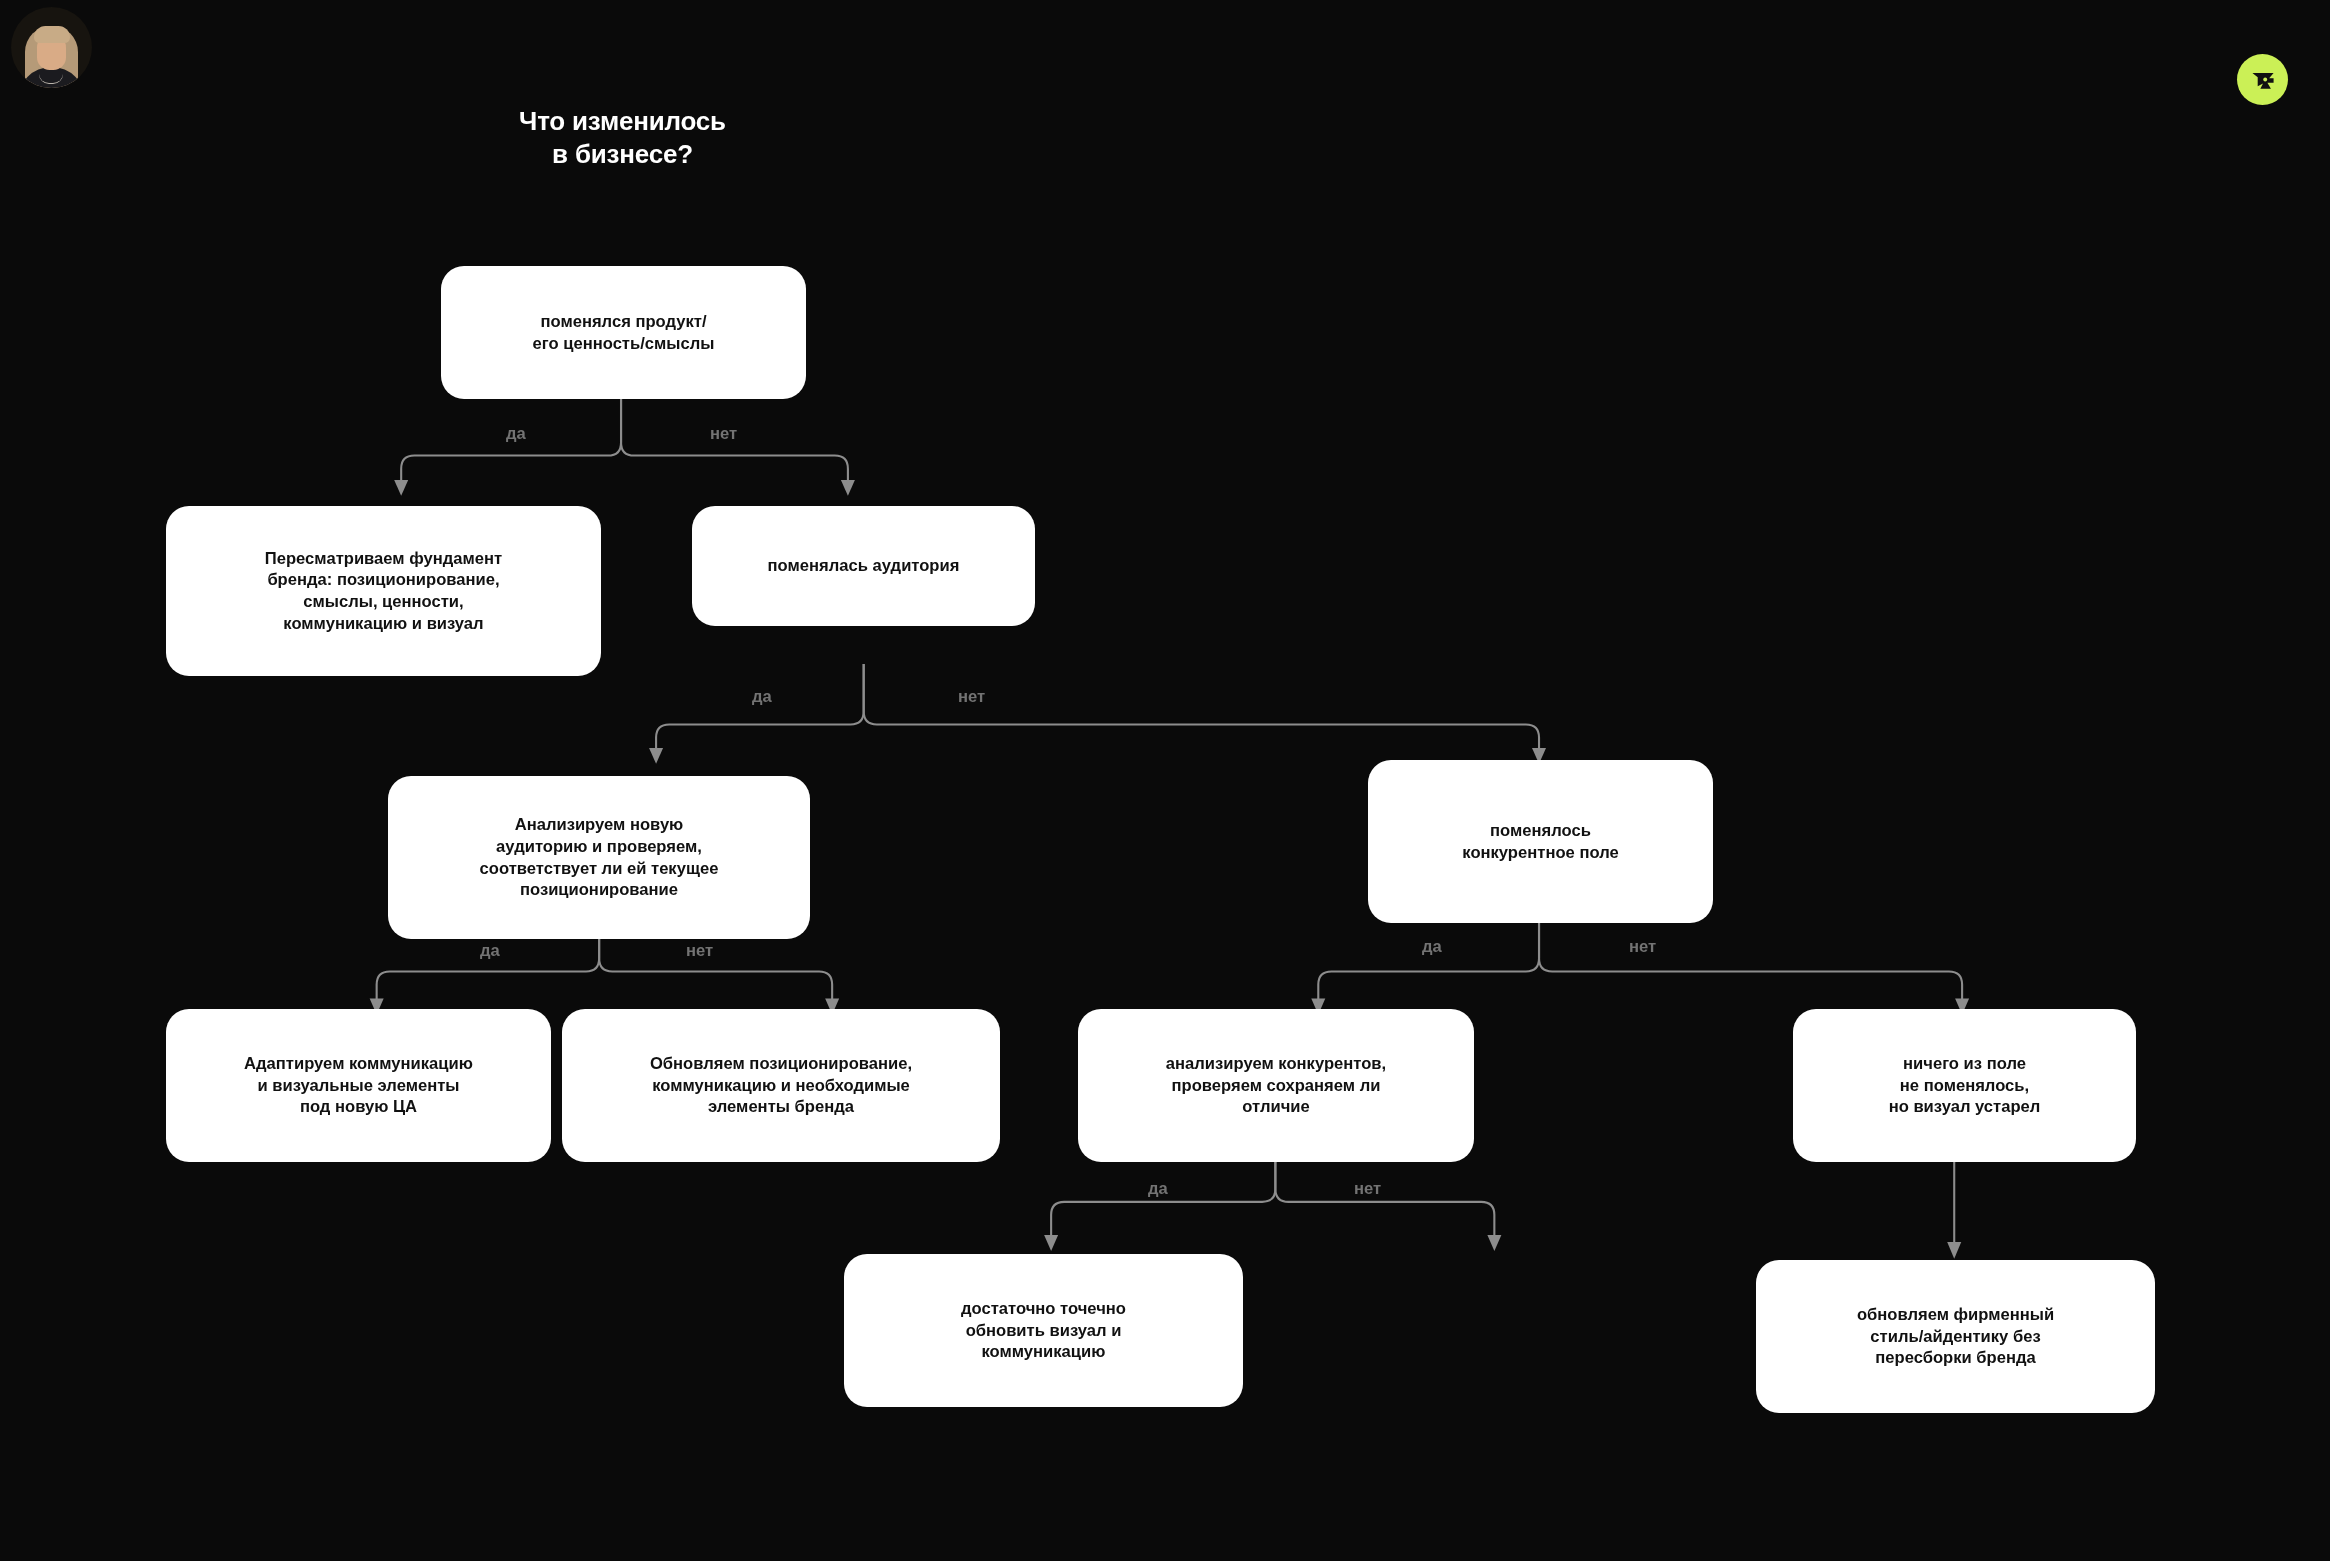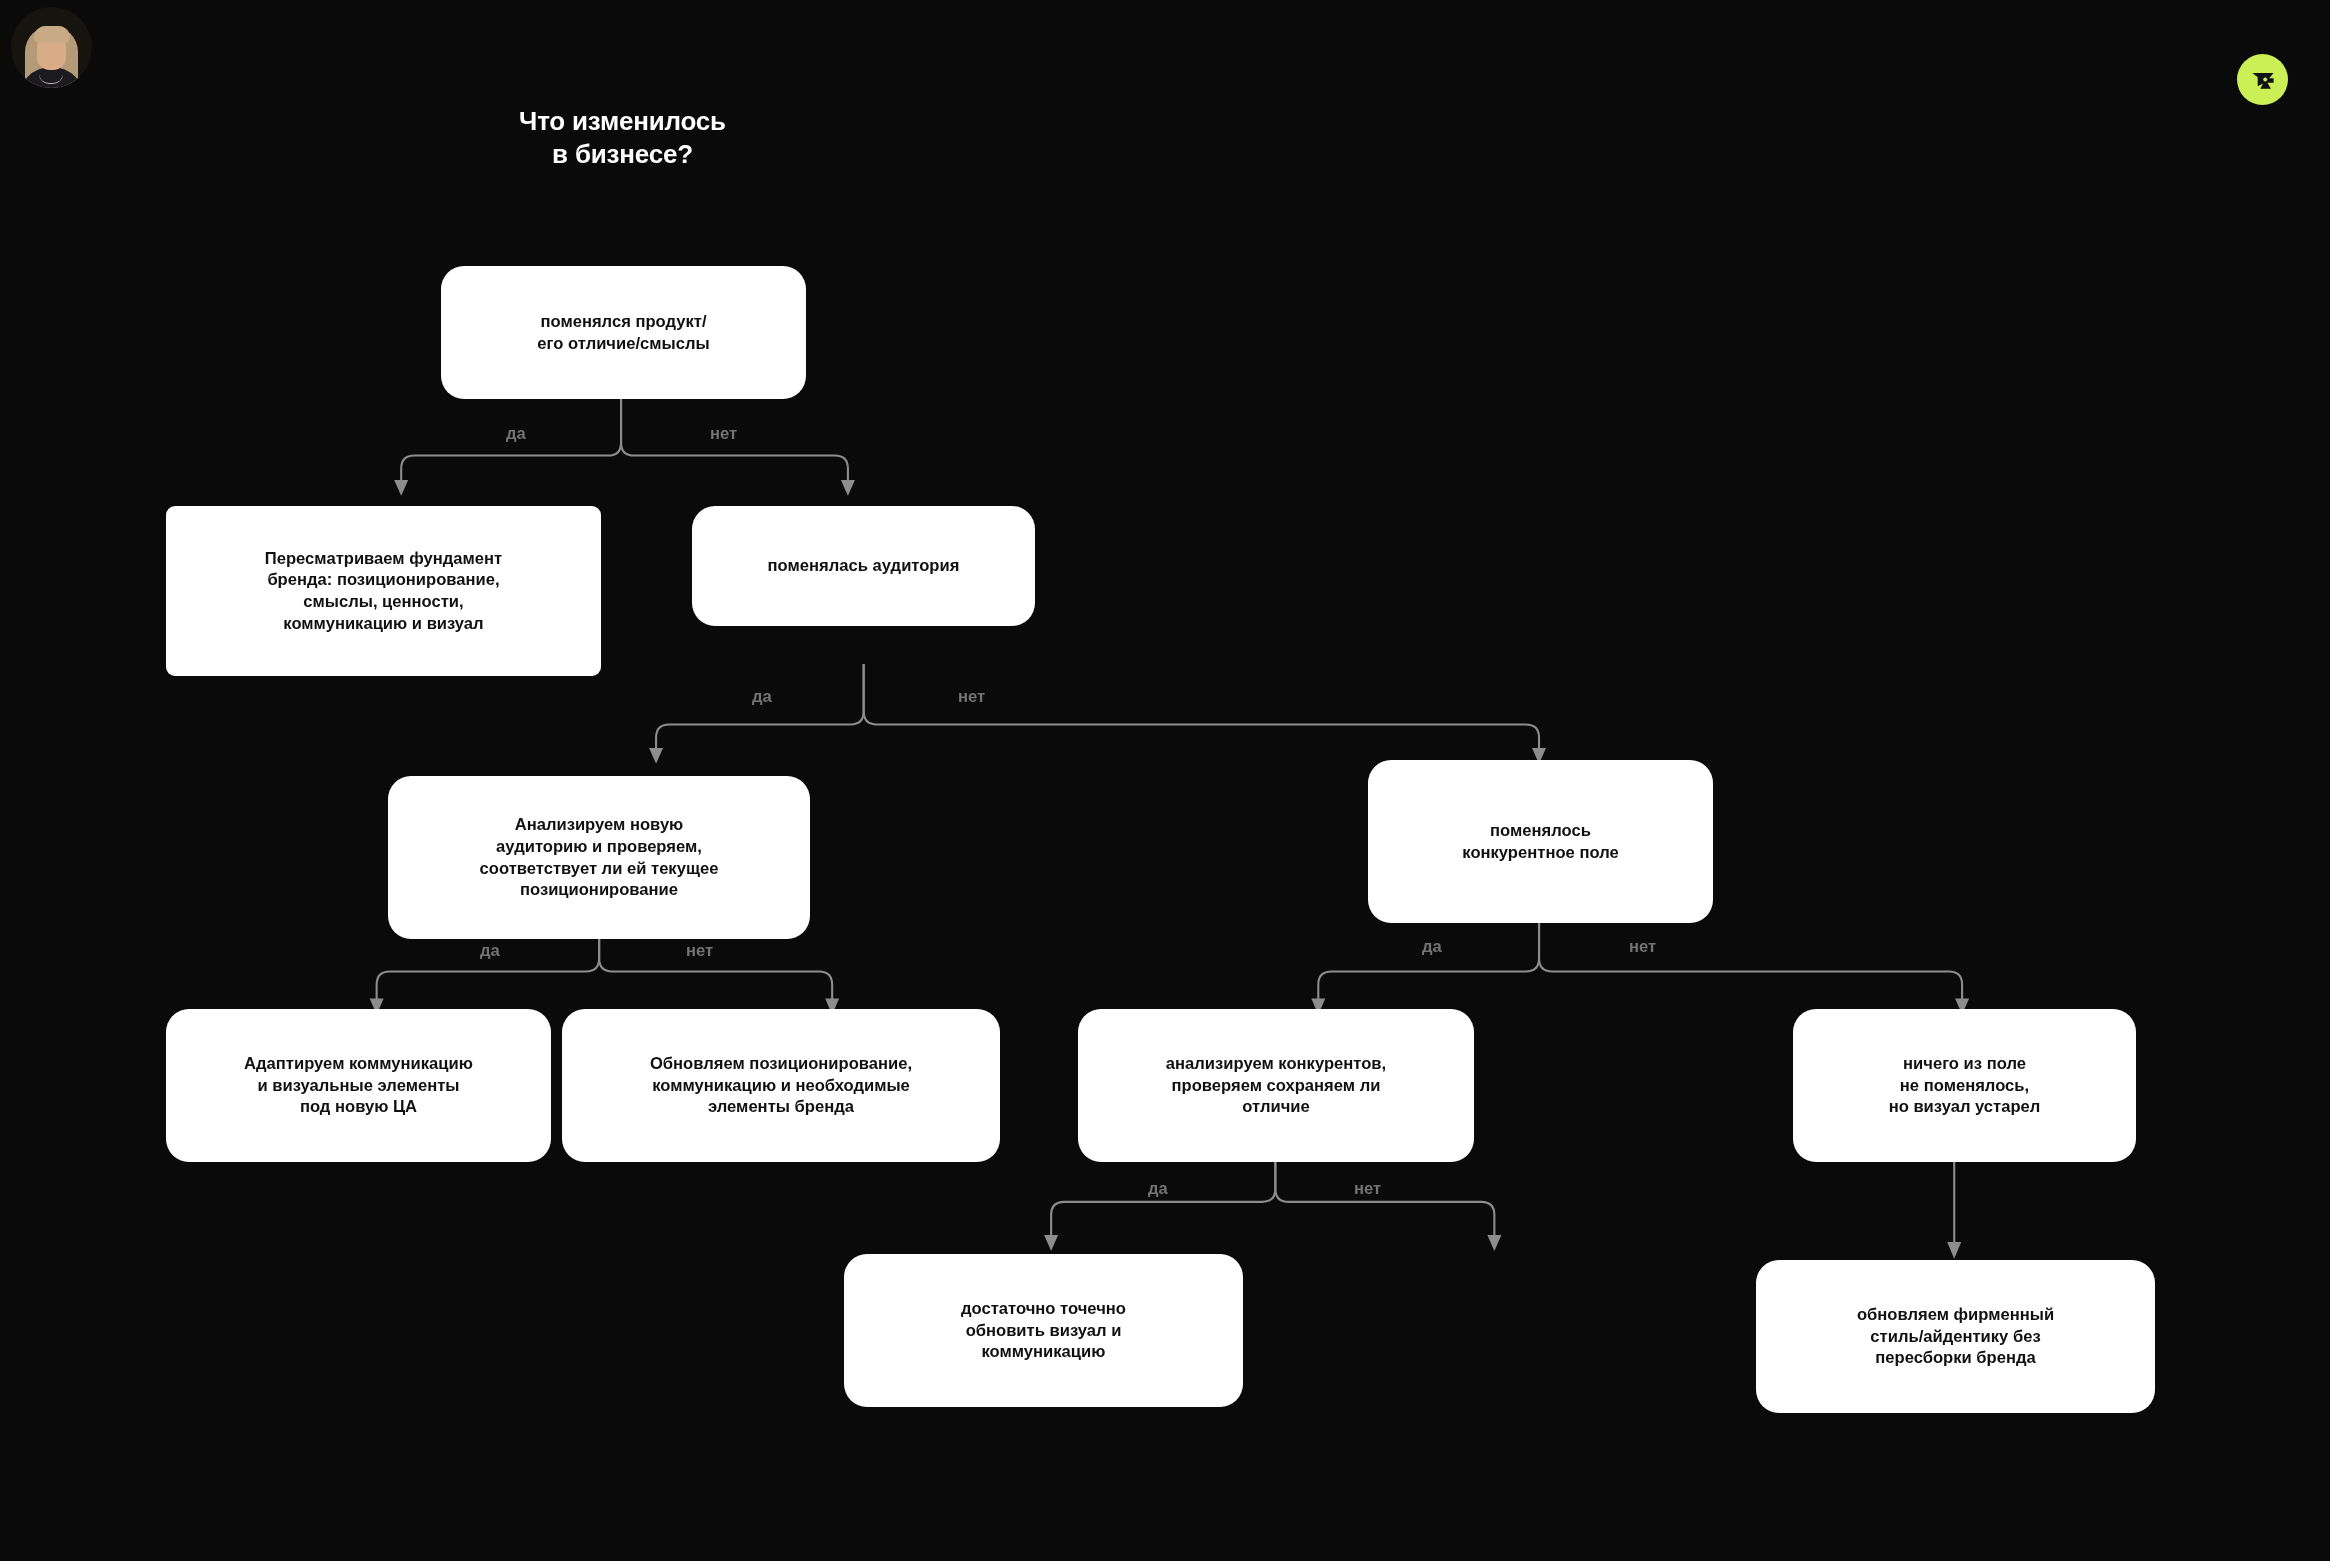--- a/index.html
+++ b/index.html
@@ -202,24 +202,24 @@
   <div class="edge-label" style="left:686px; top:943px;">нет</div>
 
   <div class="edge-label" style="left:1422px; top:939px;">да</div>
   <div class="edge-label" style="left:1629px; top:939px;">нет</div>
 
   <div class="edge-label" style="left:1148px; top:1181px;">да</div>
   <div class="edge-label" style="left:1354px; top:1181px;">нет</div>
 
   <div class="node" style="left:441px; top:266px; width:365px; height:133px;">
     <span class="txt">поменялся продукт/
-его отличие/смыслы</span>
-  </div>
-
-  <div class="node" style="left:166px; top:506px; width:435px; height:170px;border-radius:9px;">
+его ценность/смыслы</span>
+  </div>
+
+  <div class="node" style="left:166px; top:506px; width:435px; height:170px;">
     <span class="txt">Пересматриваем фундамент
 бренда: позиционирование,
 смыслы, ценности,
 коммуникацию и визуал</span>
   </div>
 
   <div class="node" style="left:692px; top:506px; width:343px; height:120px;">
     <span class="txt">поменялась аудитория</span>
   </div>
 

